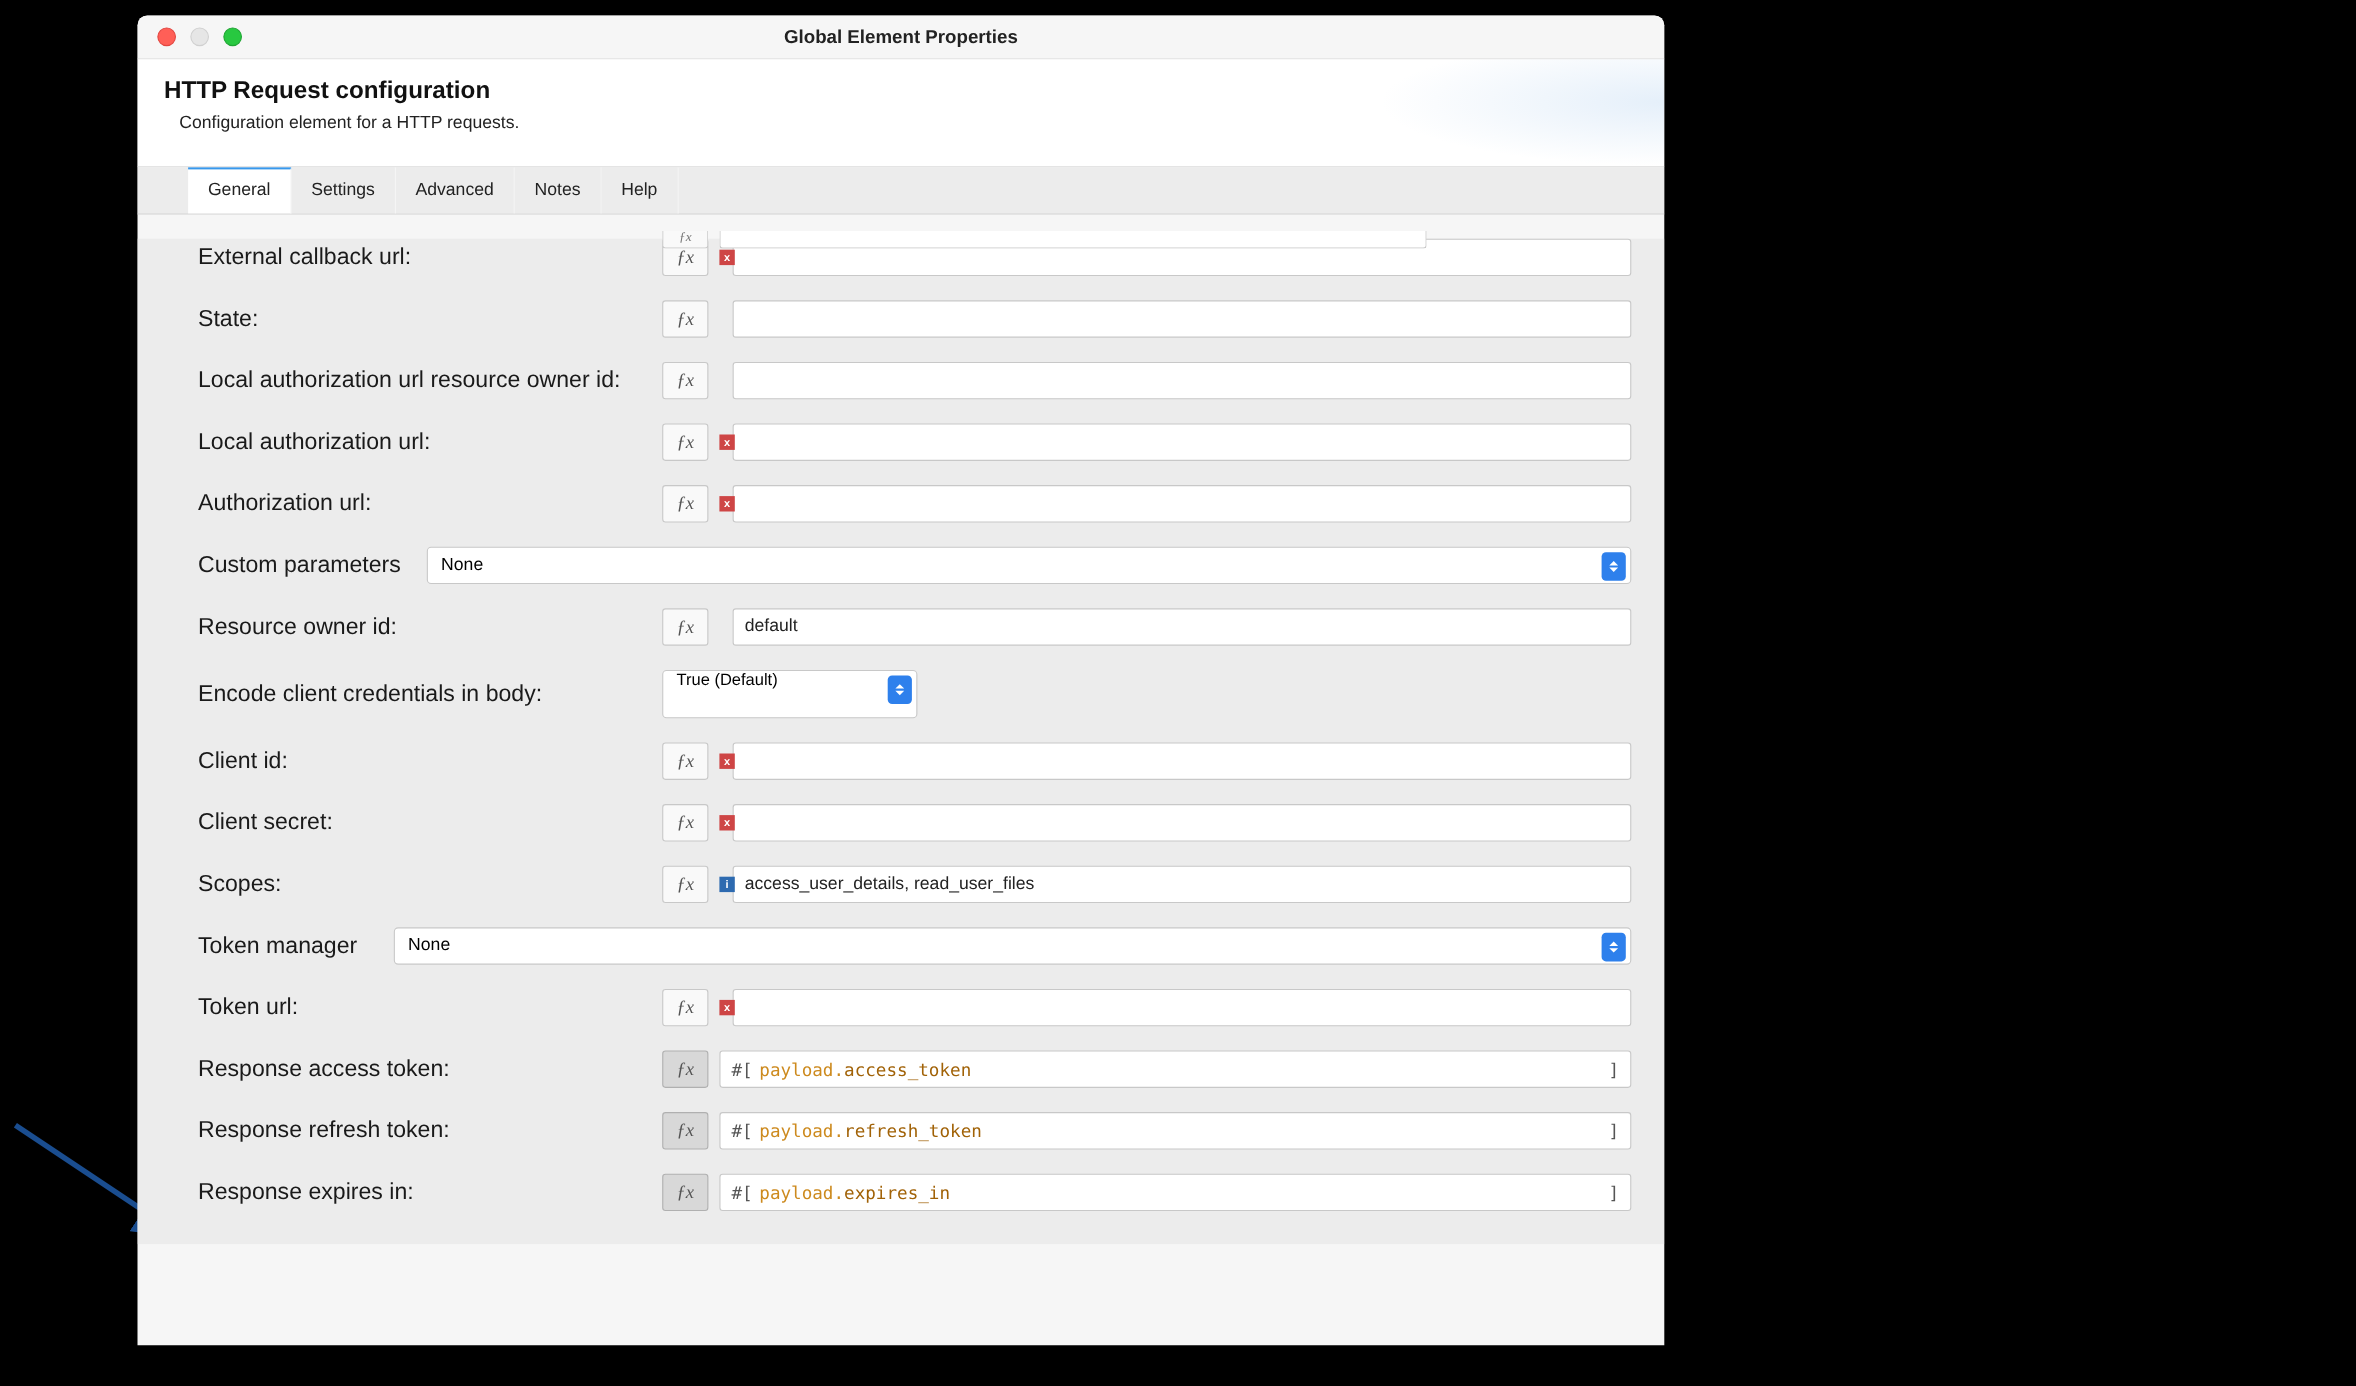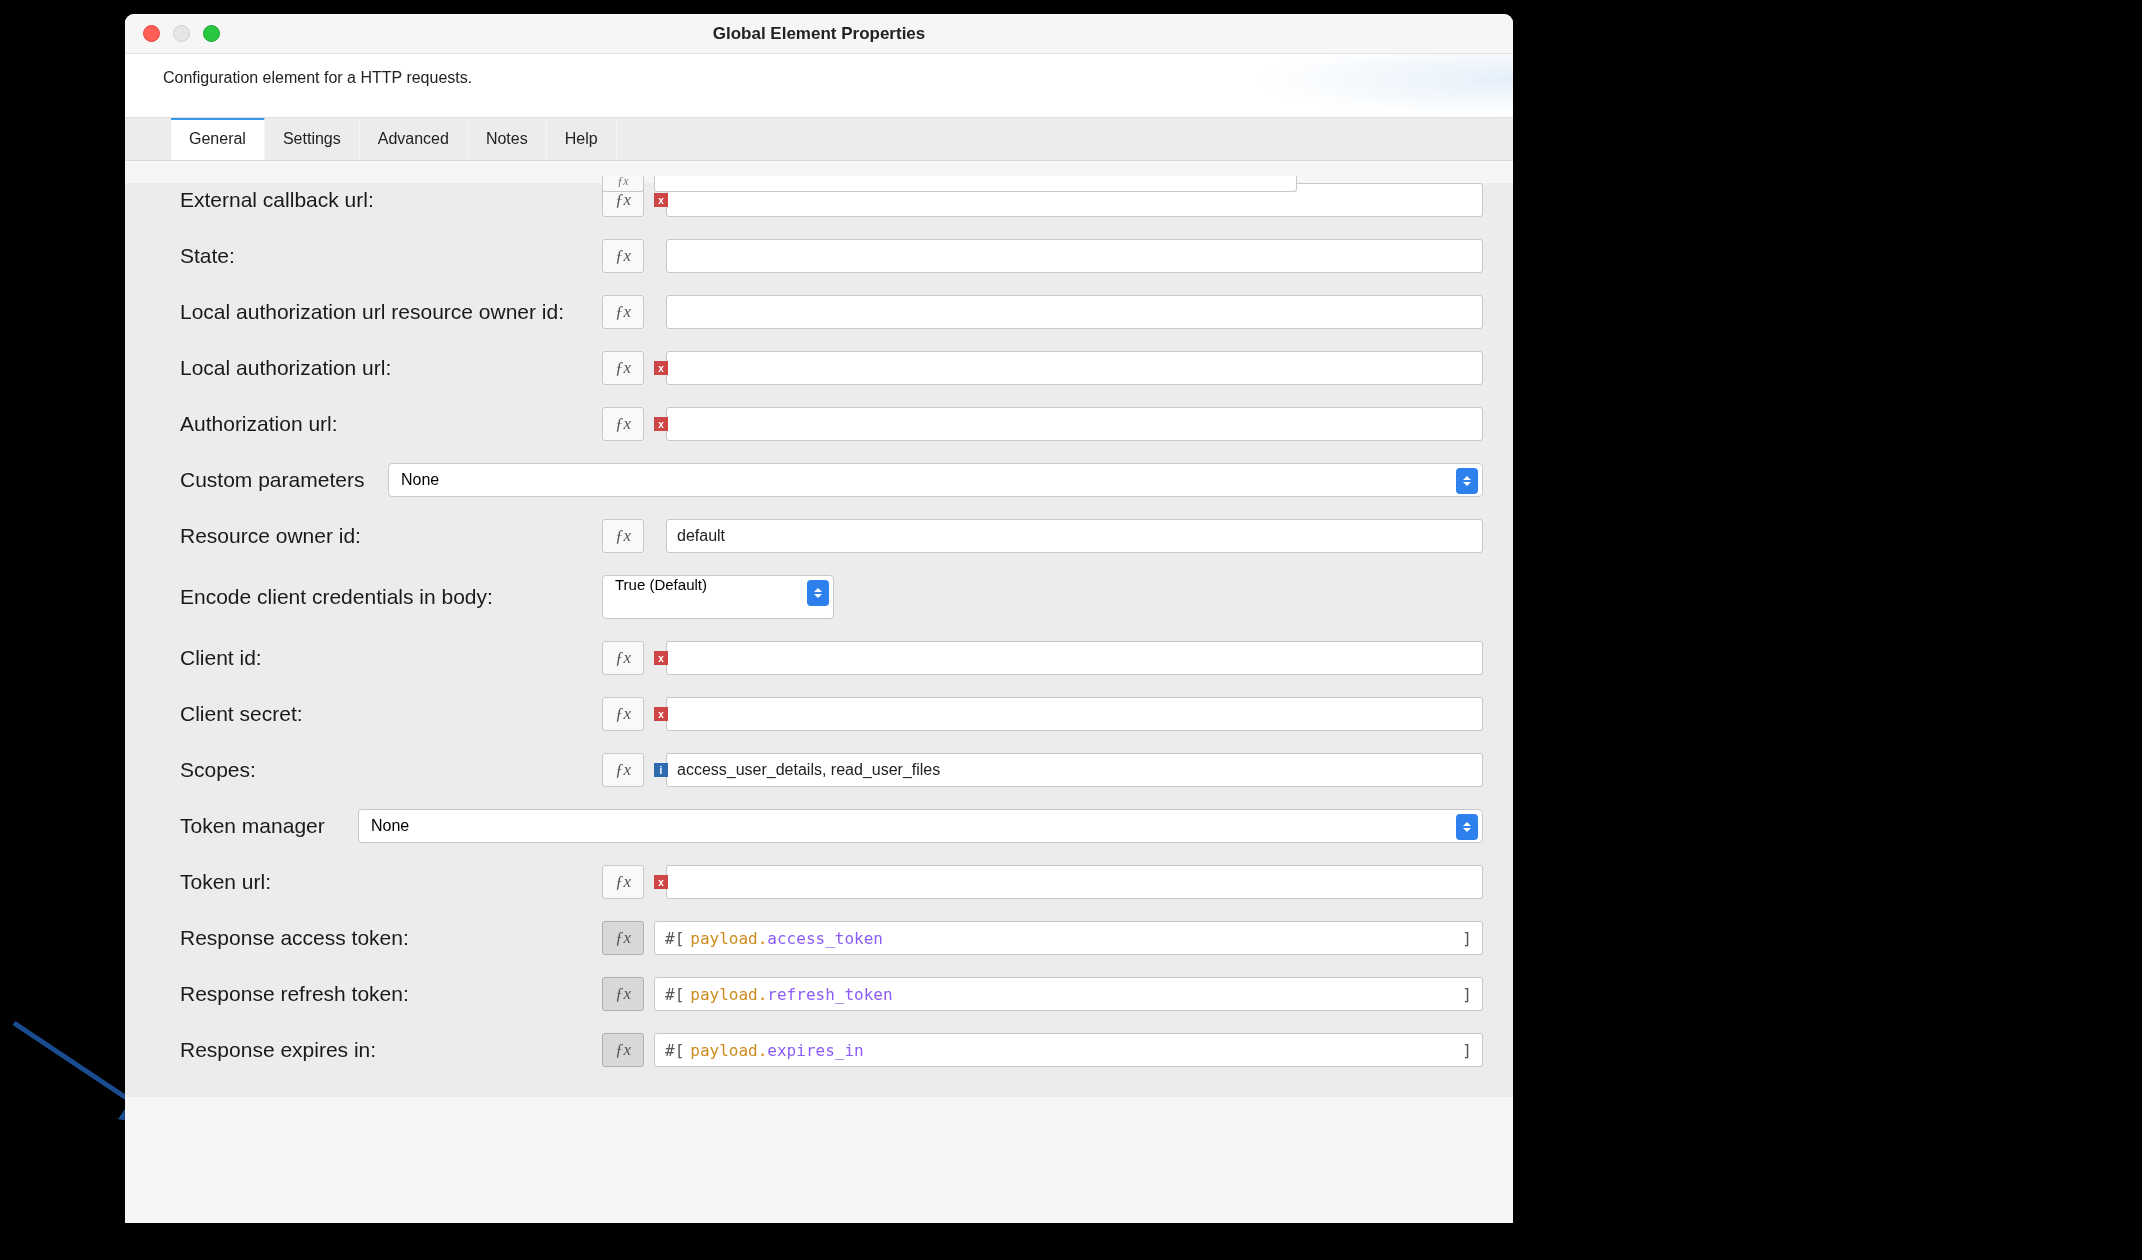--- a/index.html
+++ b/index.html
@@ -175,21 +175,21 @@
       background: #fff;
       border: 1px solid #c8c8c8;
       border-radius: 3px;
       padding: 0 10px;
       display: flex;
       align-items: center;
       font-family: "Menlo", "Consolas", monospace;
       font-size: 16px;
     }
     .tok-hash { color: #555; margin-right: 6px; }
-    .tok-green { color: #8b5cf6; }
+    .tok-green { color: #a16207; }
     .tok-orange { color: #cd8a1e; }
     .tok-bracket { color: #555; margin-left: auto; }
     .select-wrap {
       flex: 1;
       position: relative;
       background: #fff;
       border: 1px solid #c8c8c8;
       border-radius: 4px;
       height: 34px;
       display: flex;
@@ -289,20 +289,21 @@
   <div class="titlebar">
     <div class="traffic-lights">
       <div class="traffic-light tl-red"></div>
       <div class="traffic-light tl-yellow"></div>
       <div class="traffic-light tl-green"></div>
     </div>
     <div class="title-text">Global Element Properties</div>
   </div>
 
   <div class="header">
+    <h1>HTTP Request configuration</h1>
     <p>Configuration element for a HTTP requests.</p>
   </div>
 
   <div class="tabs">
     <div class="tab active">General</div>
     <div class="tab">Settings</div>
     <div class="tab">Advanced</div>
     <div class="tab">Notes</div>
     <div class="tab">Help</div>
   </div>

